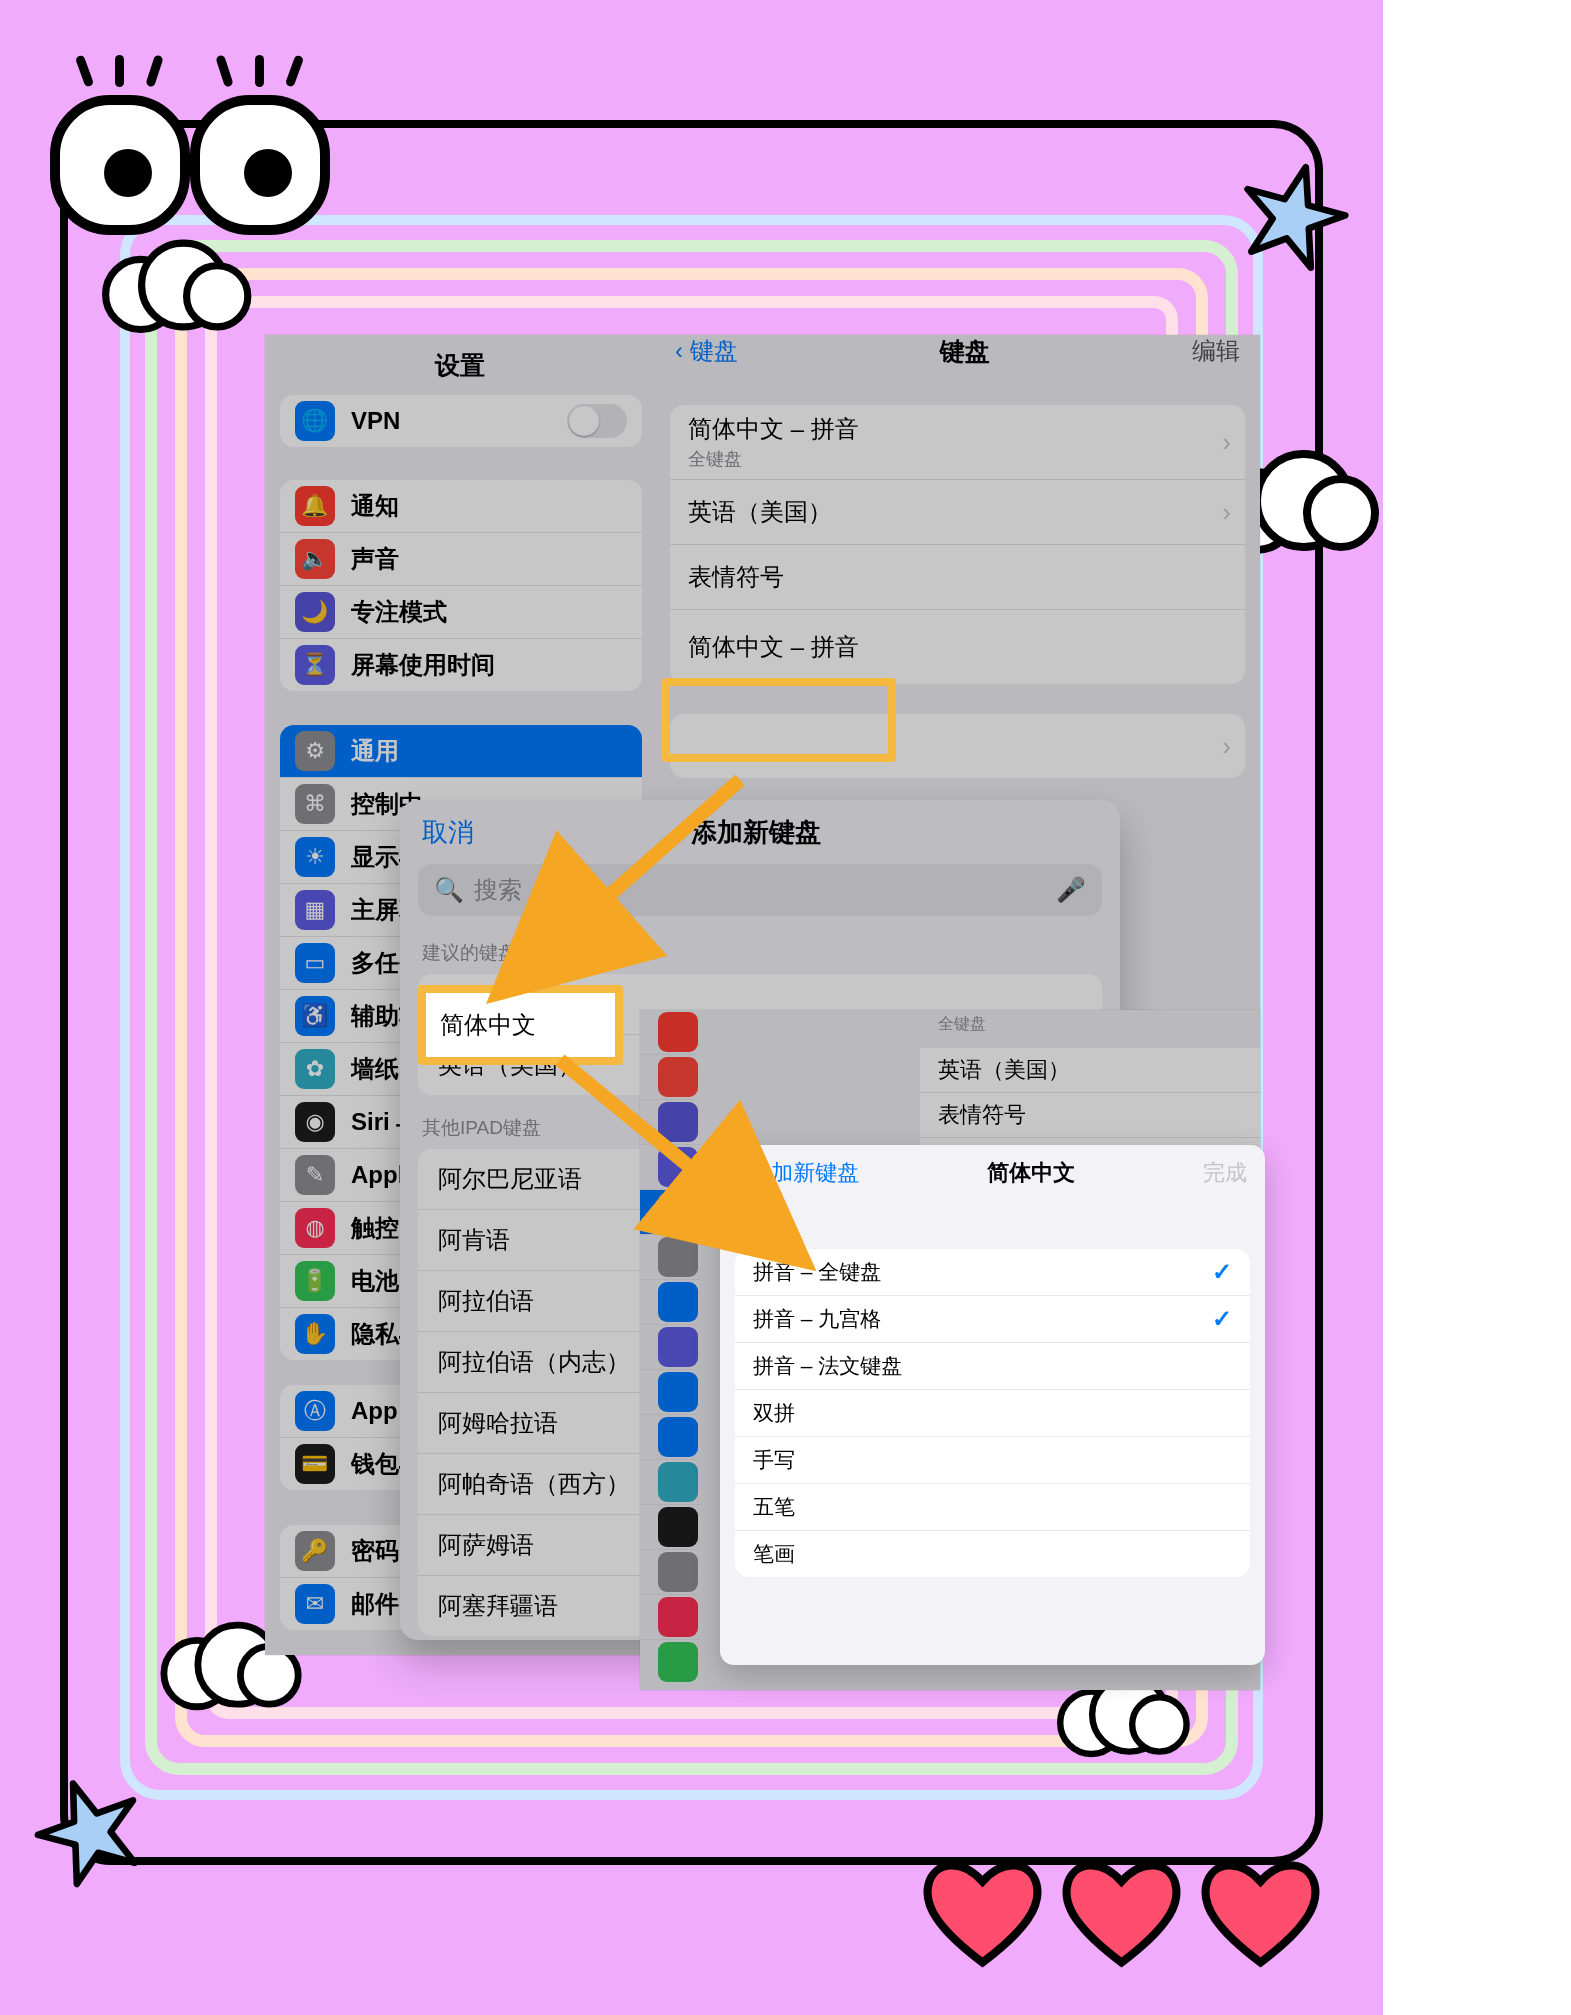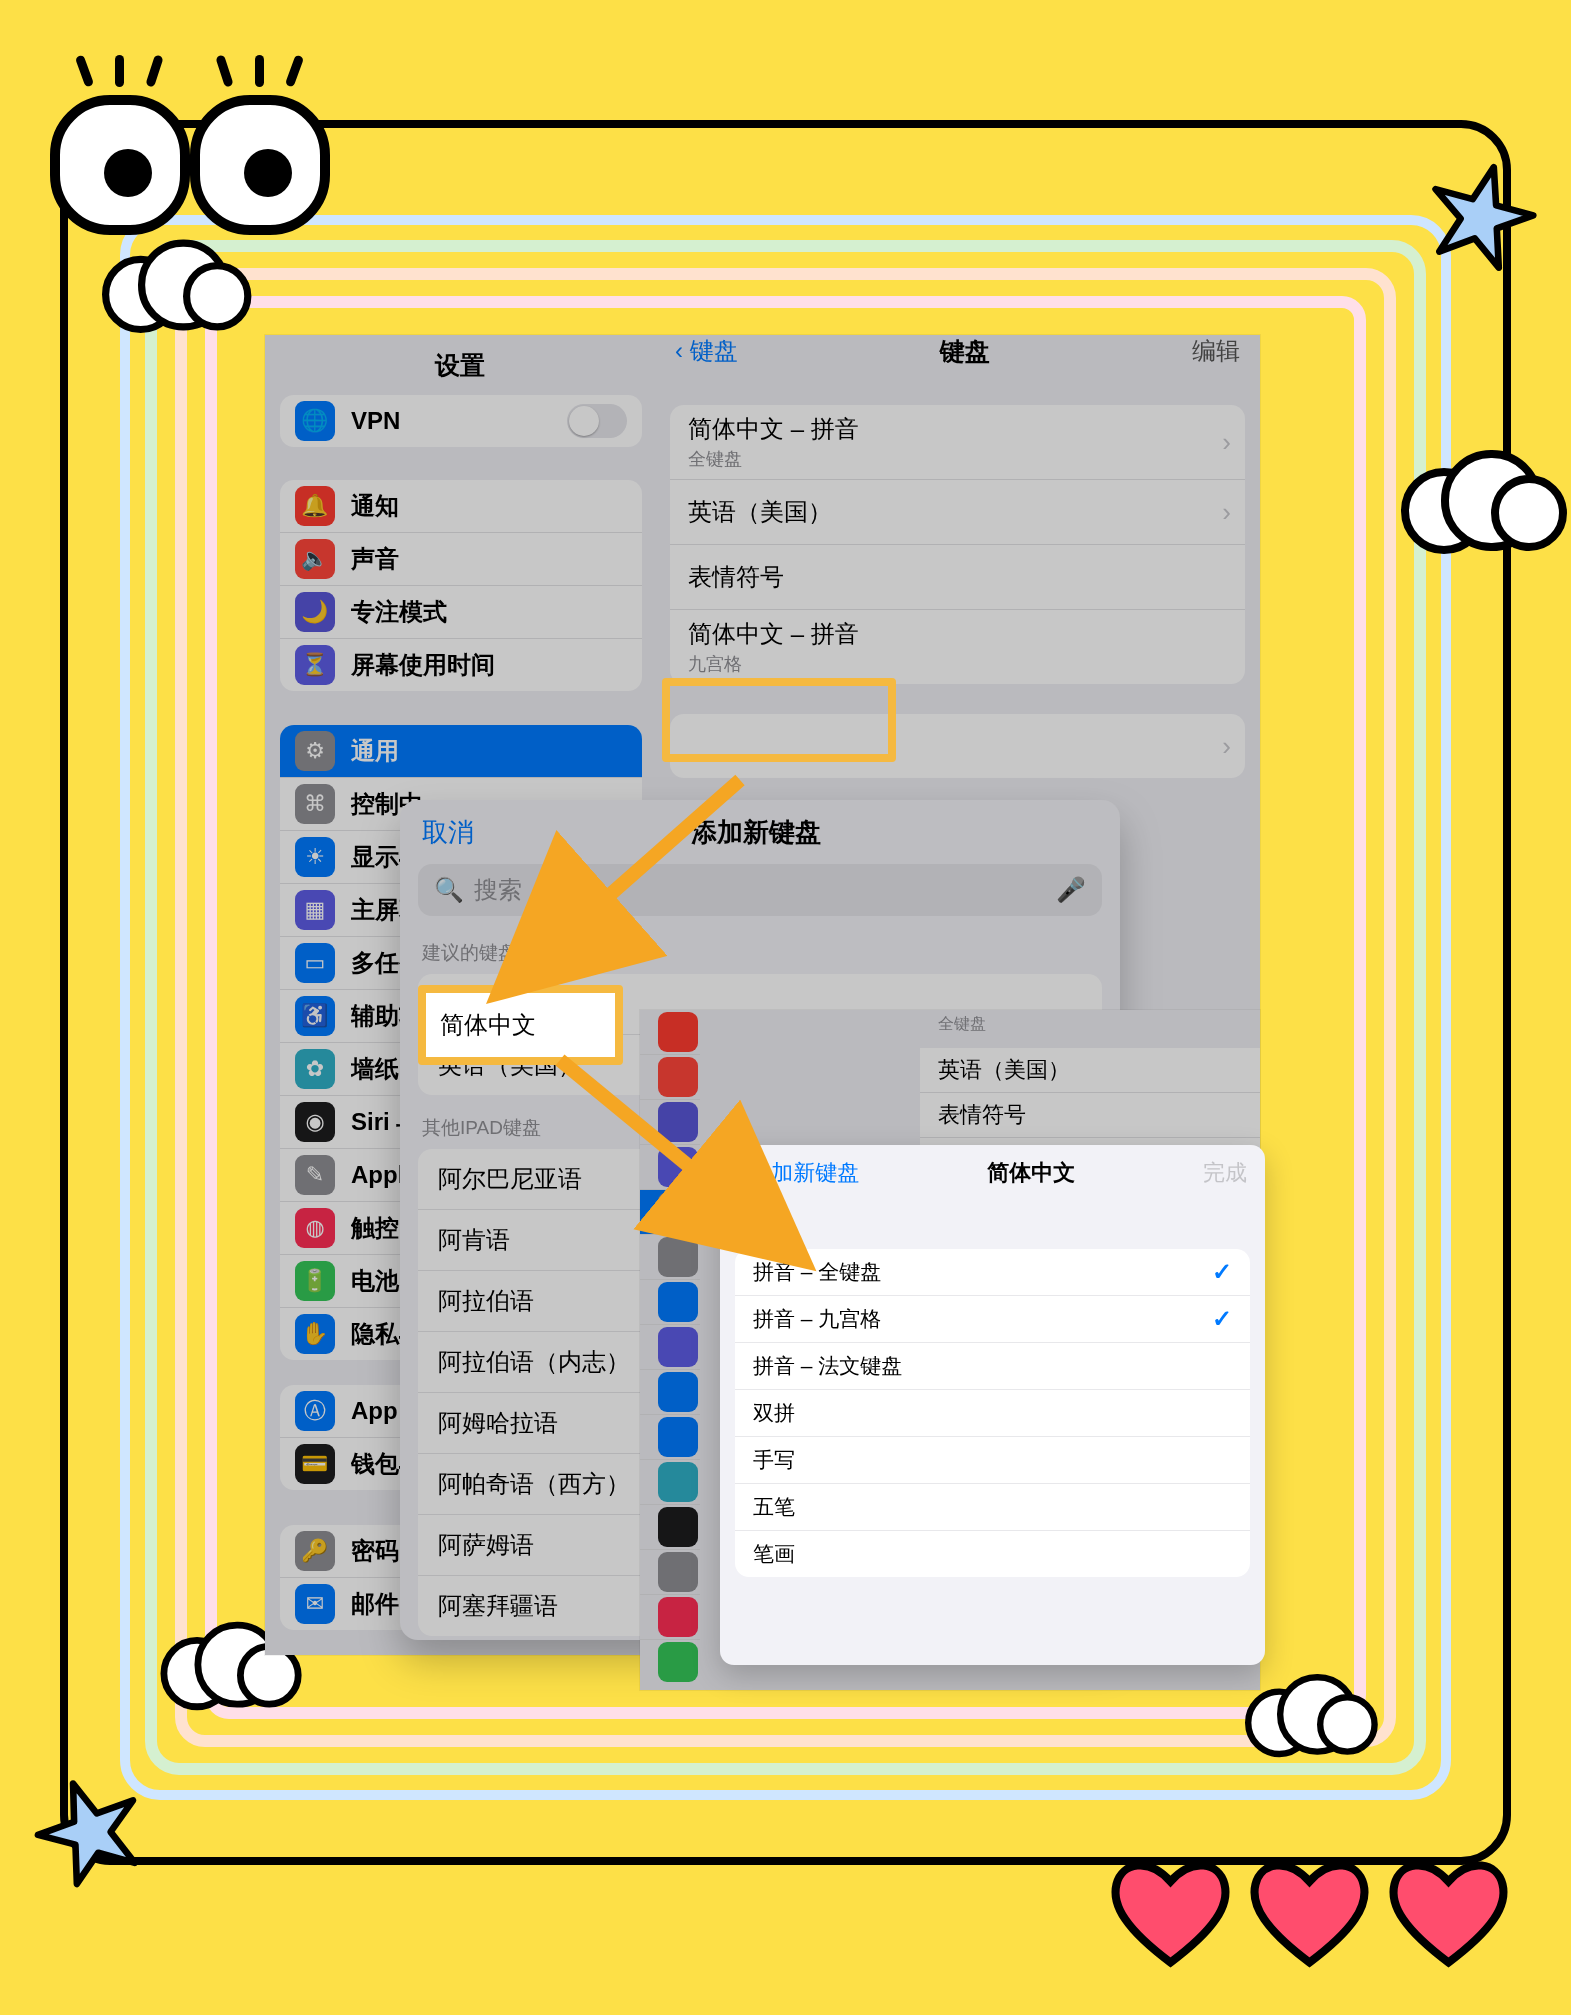--- a/index.html
+++ b/index.html
@@ -1,16 +1,16 @@
 <!DOCTYPE html>
 <html><head>
 <meta charset="utf-8">
 <style>
   html,body{margin:0;padding:0;font-family:-apple-system,BlinkMacSystemFont,"Helvetica Neue",Arial,sans-serif;background:#fff;}
-  .canvas{position:relative;width:1571px;height:2015px;background:#fde047;overflow:hidden;}
+  .canvas{position:relative;width:1383px;height:2015px;background:#f0abfc;overflow:hidden;}
   
   .frame{position:absolute;left:60px;top:120px;right:60px;bottom:150px;border:8px solid #000;border-radius:50px;}
   .band1{position:absolute;left:120px;top:215px;right:120px;bottom:215px;border:10px solid #cfe6ff;border-radius:40px;}
   .band2{position:absolute;left:145px;top:240px;right:145px;bottom:240px;border:12px solid #d5f0d0;border-radius:34px;}
   .band3{position:absolute;left:175px;top:268px;right:175px;bottom:268px;border:12px solid #ffe2cf;border-radius:30px;}
   .band4{position:absolute;left:205px;top:296px;right:205px;bottom:296px;border:12px solid #ffdfe8;border-radius:24px;}
   
   .eyes{position:absolute;left:35px;top:15px;width:310px;height:250px;}
   .eye{position:absolute;width:120px;height:120px;border:10px solid #000;border-radius:60px;background:#fff;top:80px;}
   .eye.l{left:15px;} .eye.r{left:155px;}
@@ -292,21 +292,20 @@
           </div>
         <div class="rrow single">
             <div class="t">英语（美国）</div>
             <span class="chev">›</span>
           </div>
         <div class="rrow single">
             <div class="t">表情符号</div>
           </div>
         <div class="rrow">
             <div class="t">简体中文 – 拼音</div>
-            <div class="s">九宫格</div>
           </div>
       </div>
       <div class="rgroup" style="margin-top:30px">
         <div class="rrow single">
             <span class="chev">›</span>
           </div>
       </div>
     </div>
   </div>
 

